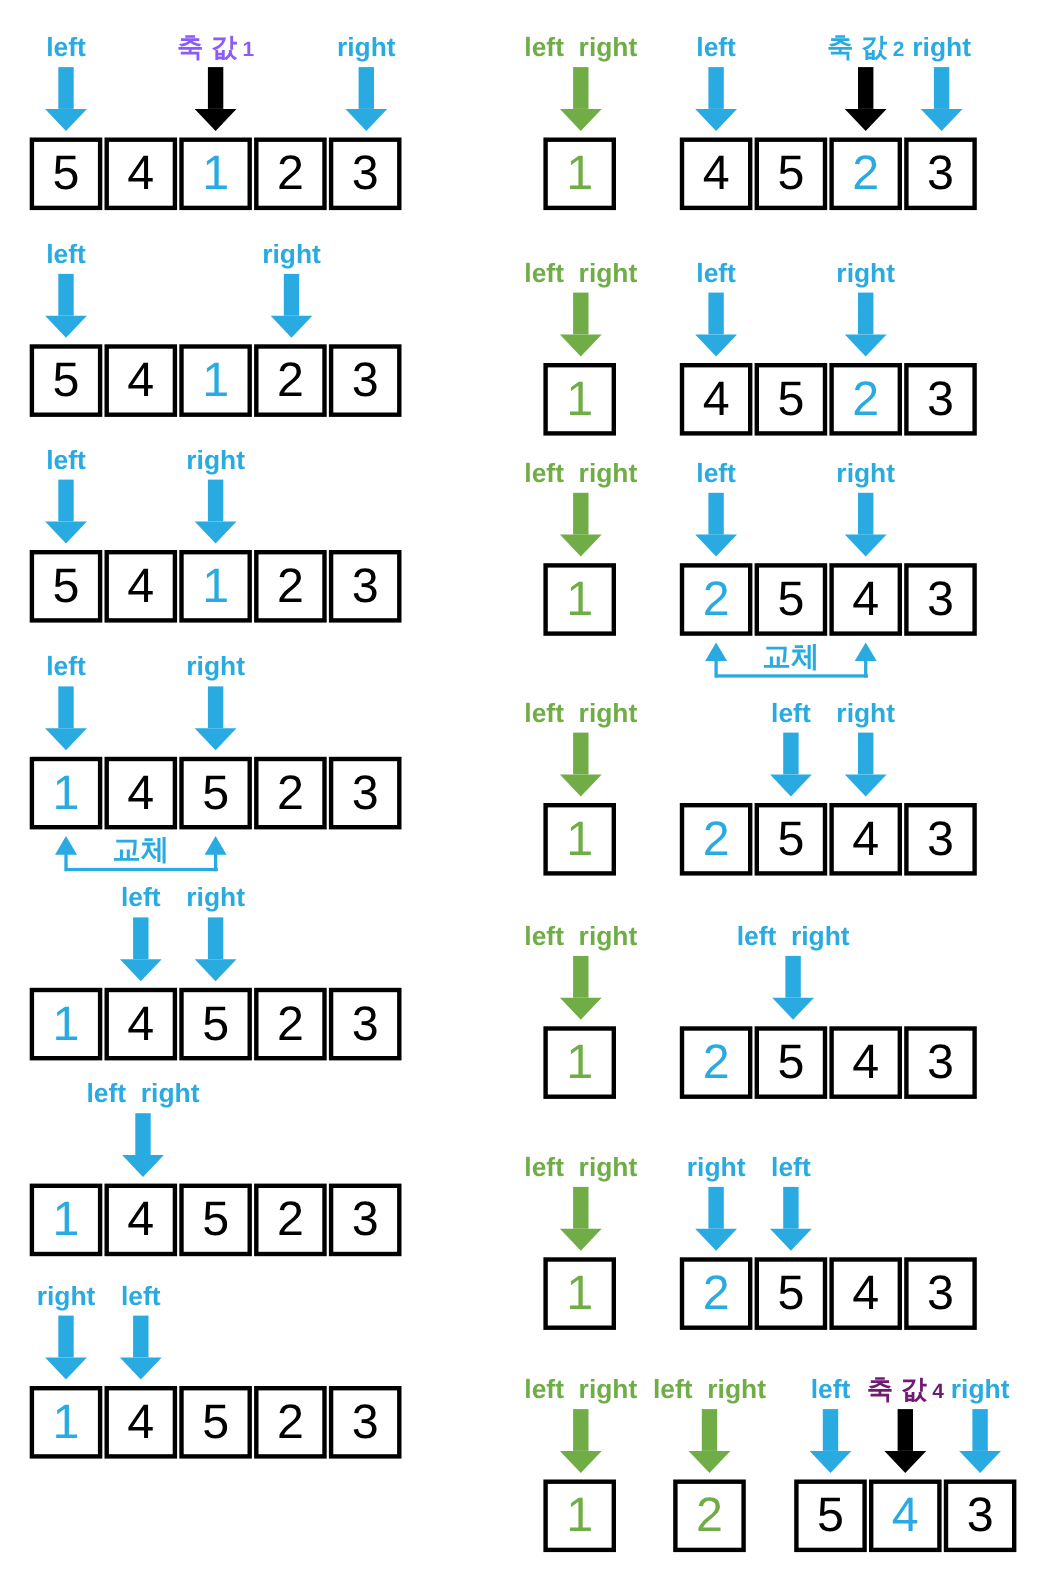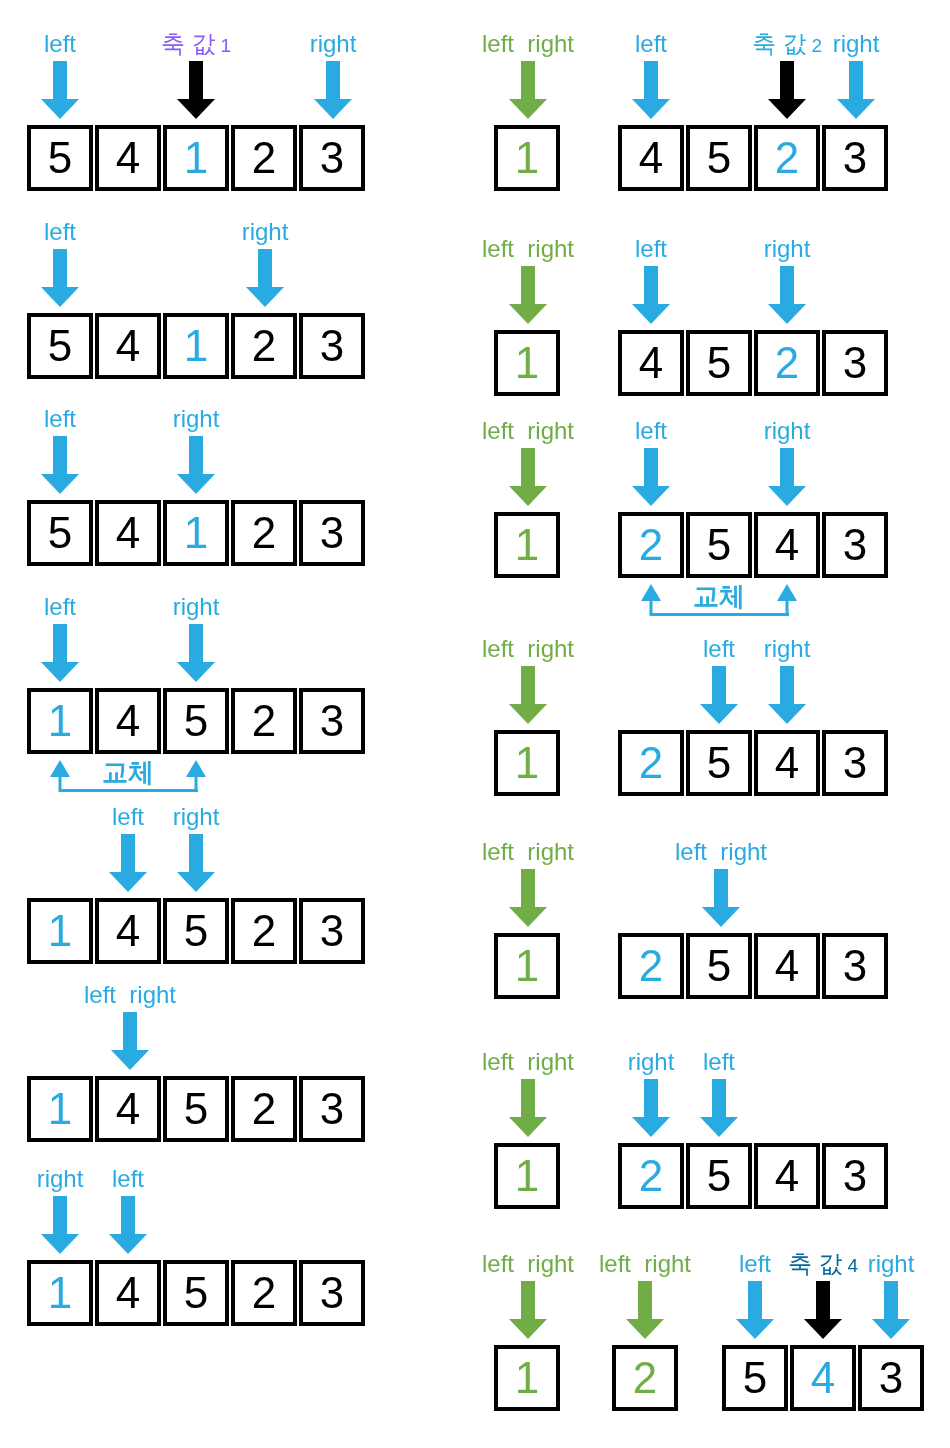--- a/index.html
+++ b/index.html
@@ -7,21 +7,21 @@
     position:relative;width:950px;height:1448px;background:#ffffff;overflow:hidden;
     font-family:"Liberation Sans","DejaVu Sans",sans-serif;
   }
   .cell{
     position:absolute;width:58px;height:58px;border:4px solid #000;
     background:#fff;display:flex;align-items:center;justify-content:center;
     font-size:44px;line-height:1;
   }
   .mlabel{
     position:absolute;transform:translateX(-50%);
-    font-weight:normal;font-size:24px;line-height:28px;white-space:pre;
+    font-weight:bold;font-size:24px;line-height:28px;white-space:pre;
   }
   .mlabel .sfx{font-size:19px;margin-left:5px;}
   .darrow{position:absolute;width:38px;transform:translateX(-50%);}
   .darrow .shaft{width:14px;height:38px;margin:0 auto;}
   .darrow .head{
     width:0;height:0;margin:0 auto;
     border-left:19px solid transparent;border-right:19px solid transparent;
     border-top:20px solid #000;
   }
   .sw-head{
@@ -290,21 +290,21 @@
     <div class="mlabel" style="left: 645px; top: 1250px; color: rgb(112, 173, 71);">left  right</div>
     <div class="darrow" style="left: 645px; top: 1281px;">
       <div class="shaft" style="background: rgb(112, 173, 71);"></div>
       <div class="head" style="border-top-color: rgb(112, 173, 71);"></div>
     </div>
     <div class="mlabel" style="left: 755px; top: 1250px; color: rgb(41, 171, 226);">left</div>
     <div class="darrow" style="left: 755px; top: 1281px;">
       <div class="shaft" style="background: rgb(41, 171, 226);"></div>
       <div class="head" style="border-top-color: rgb(41, 171, 226);"></div>
     </div>
-    <div class="mlabel" style="left: 823px; top: 1250px; color: #0369a1;">축 값<span class="sfx">4</span></div>
+    <div class="mlabel" style="left: 823px; top: 1250px; color: #701a75;">축 값<span class="sfx">4</span></div>
     <div class="darrow" style="left: 823px; top: 1281px;">
       <div class="shaft" style="background: rgb(0, 0, 0);"></div>
       <div class="head" style="border-top-color: rgb(0, 0, 0);"></div>
     </div>
     <div class="mlabel" style="left: 891px; top: 1250px; color: rgb(41, 171, 226);">right</div>
     <div class="darrow" style="left: 891px; top: 1281px;">
       <div class="shaft" style="background: rgb(41, 171, 226);"></div>
       <div class="head" style="border-top-color: rgb(41, 171, 226);"></div>
     </div>
   </div>

